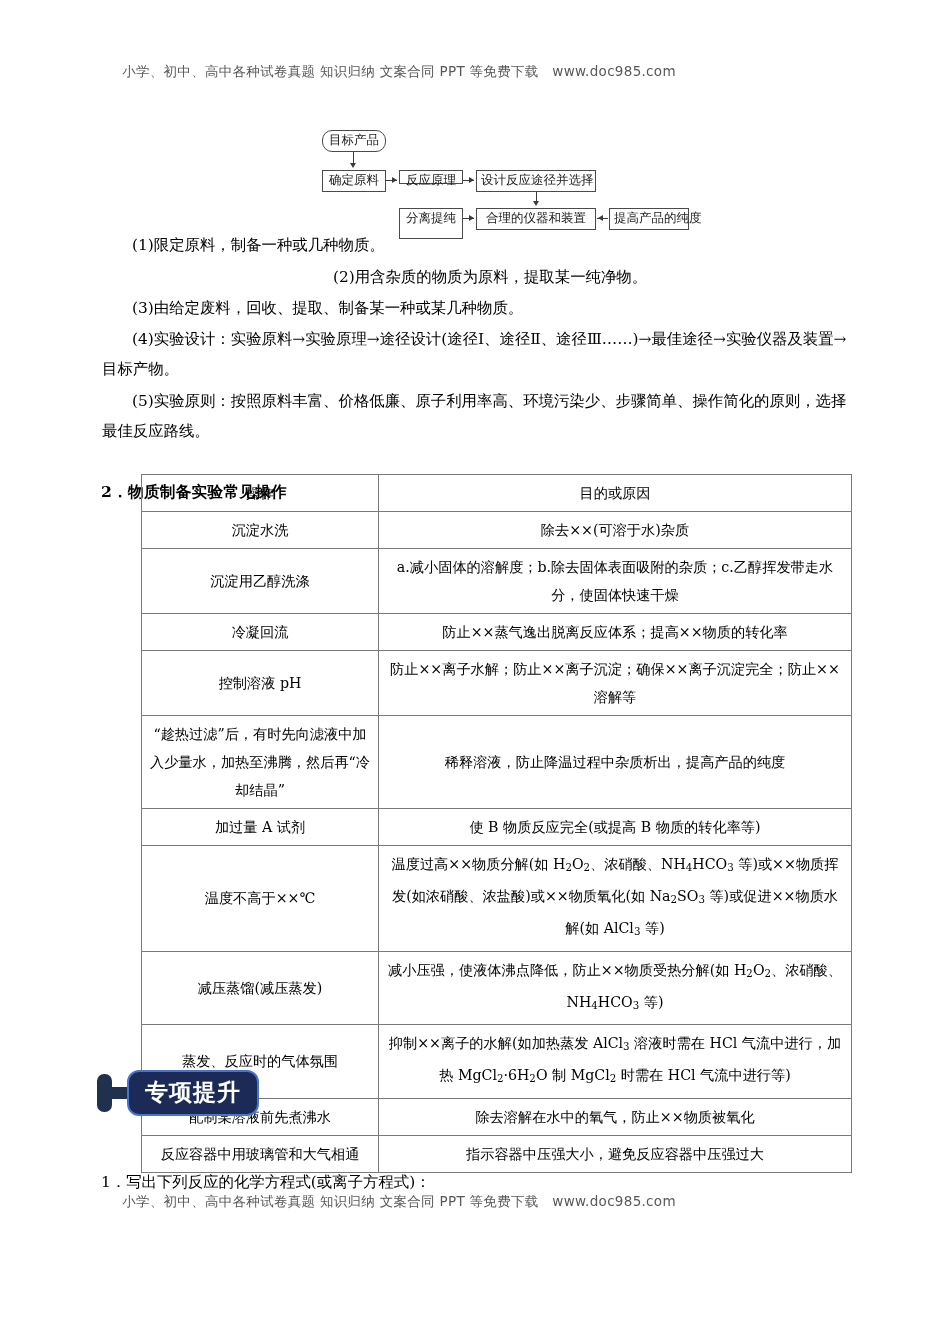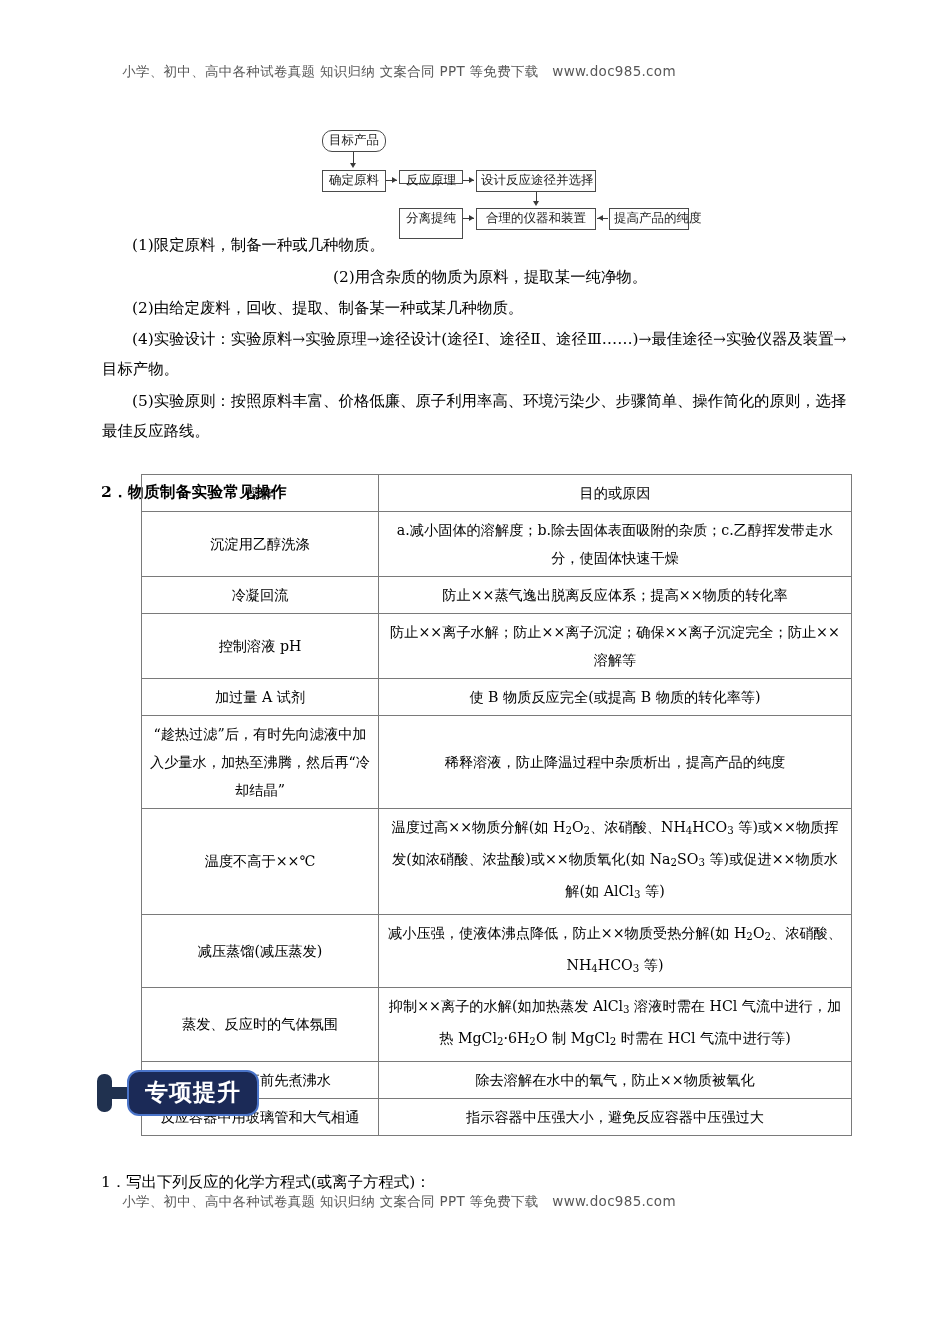--- a/index.html
+++ b/index.html
@@ -201,59 +201,63 @@
 
   <div class="fbox" style="left:609px; top:78px; width:80px; height:22px;">提高产品的纯度</div>
   <div class="fline" style="left:597px; top:88px; width:11px; height:1px;"></div>
   <div class="farrow farrow-left" style="left:598px; top:85px;"></div>
 </div>
 
 <div class="para para-indent" style="left:102px; top:230px; width:746px;">(1)限定原料，制备一种或几种物质。</div>
 
 <div class="para para-indent" style="left:102px; top:262px; width:746px;text-align:center;">(2)用含杂质的物质为原料，提取某一纯净物。</div>
 
-<div class="para para-indent" style="left:102px; top:293px; width:746px;">(2)由给定废料，回收、提取、制备某一种或某几种物质。</div>
+<div class="para para-indent" style="left:102px; top:293px; width:746px;">(3)由给定废料，回收、提取、制备某一种或某几种物质。</div>
 
 <div class="para para-indent" style="left:102px; top:324px; width:748px;">(4)实验设计：实验原料→实验原理→途径设计(途径Ⅰ、途径Ⅱ、途径Ⅲ……)→最佳途径→实验仪器及装置→目标产物。</div>
 
 <div class="para para-indent" style="left:102px; top:386px; width:748px;">(5)实验原则：按照原料丰富、价格低廉、原子利用率高、环境污染少、步骤简单、操作简化的原则，选择最佳反应路线。</div>
 
 <div class="section-head" style="left:101px; top:447px;">2．物质制备实验常见操作</div>
 
 <table class="ops">
   <tbody>
     <tr>
       <td class="col-op">操作</td>
       <td class="col-why">目的或原因</td>
     </tr>
 
+    <tr>
+      <td class="col-op">沉淀水洗</td>
+      <td class="col-why">除去××(可溶于水)杂质</td>
+    </tr>
 
     <tr>
       <td class="col-op">沉淀用乙醇洗涤</td>
       <td class="col-why">a.减小固体的溶解度；b.除去固体表面吸附的杂质；c.乙醇挥发带走水分，使固体快速干燥</td>
     </tr>
 
     <tr>
       <td class="col-op">冷凝回流</td>
       <td class="col-why">防止××蒸气逸出脱离反应体系；提高××物质的转化率</td>
     </tr>
 
     <tr>
       <td class="col-op">控制溶液 pH</td>
       <td class="col-why">防止××离子水解；防止××离子沉淀；确保××离子沉淀完全；防止××溶解等</td>
     </tr>
 
     <tr>
+      <td class="col-op">“趁热过滤”后，有时先向滤液中加入少量水，加热至沸腾，然后再“冷却结晶”</td>
+      <td class="col-why">稀释溶液，防止降温过程中杂质析出，提高产品的纯度</td>
+    </tr>
+
+    <tr>
       <td class="col-op">加过量 A 试剂</td>
       <td class="col-why">使 B 物质反应完全(或提高 B 物质的转化率等)</td>
-    </tr>
-
-    <tr>
-      <td class="col-op">“趁热过滤”后，有时先向滤液中加入少量水，加热至沸腾，然后再“冷却结晶”</td>
-      <td class="col-why">稀释溶液，防止降温过程中杂质析出，提高产品的纯度</td>
     </tr>
 
     <tr>
       <td class="col-op">温度不高于××℃</td>
       <td class="col-why">温度过高××物质分解(如 H<sub>2</sub>O<sub>2</sub>、浓硝酸、NH<sub>4</sub>HCO<sub>3</sub> 等)或××物质挥发(如浓硝酸、浓盐酸)或××物质氧化(如 Na<sub>2</sub>SO<sub>3</sub> 等)或促进××物质水解(如 AlCl<sub>3</sub> 等)</td>
     </tr>
 
     <tr>
       <td class="col-op">减压蒸馏(减压蒸发)</td>
       <td class="col-why">减小压强，使液体沸点降低，防止××物质受热分解(如 H<sub>2</sub>O<sub>2</sub>、浓硝酸、NH<sub>4</sub>HCO<sub>3</sub> 等)</td>

